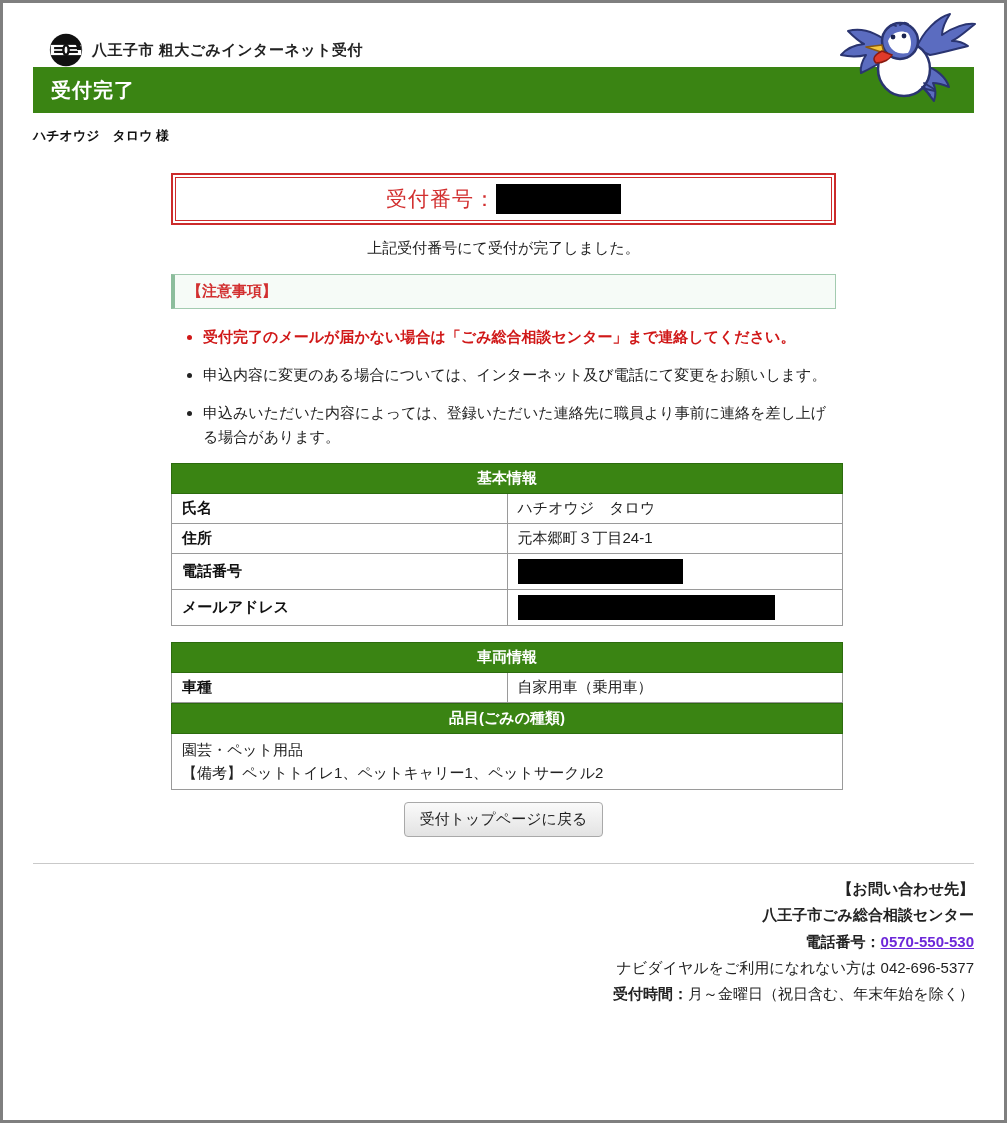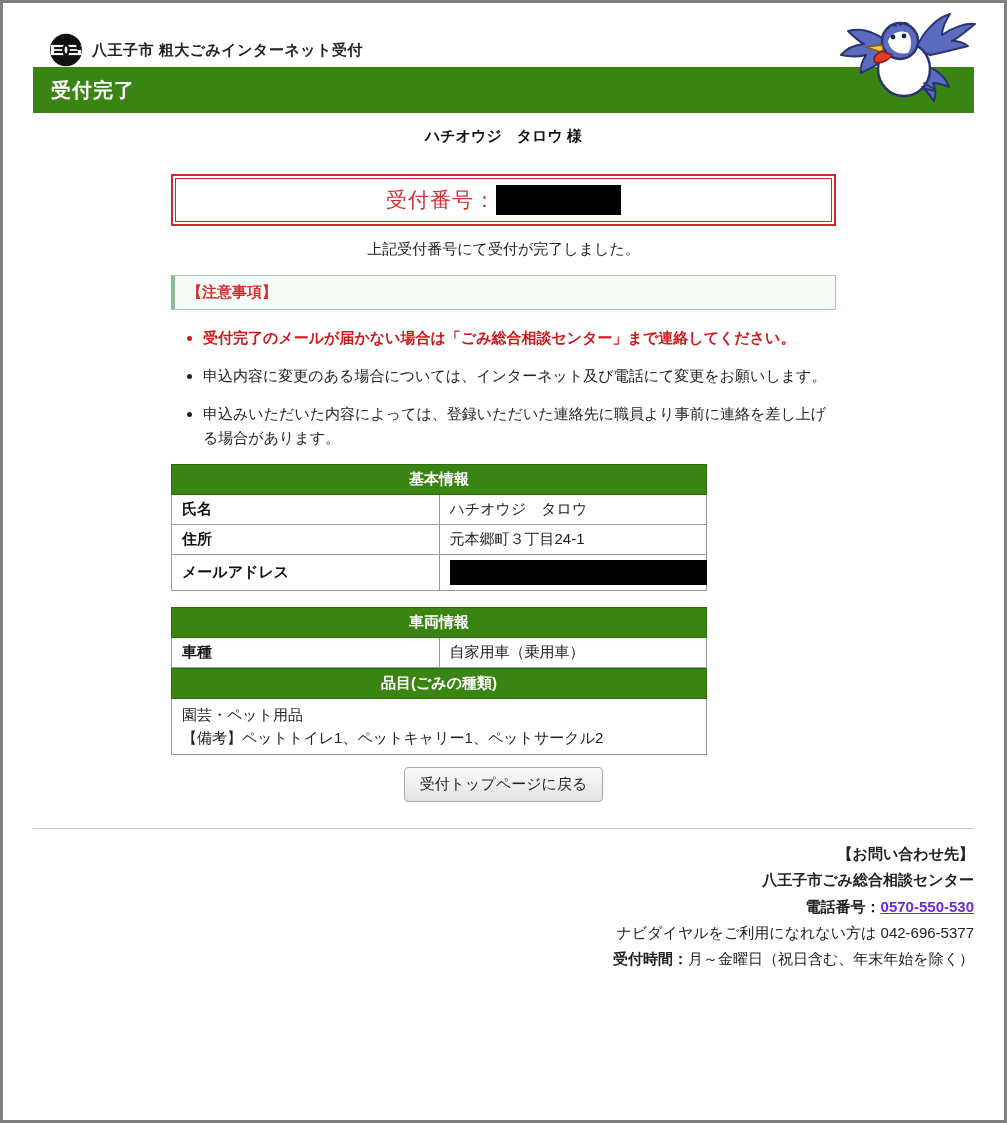--- a/index.html
+++ b/index.html
@@ -29,21 +29,21 @@
   .banner {
     margin:0 30px;
     background:#3a8413;
     height:46px;
     display:flex; align-items:center;
     padding-left:18px;
   }
   .banner-title { color:#fff; font-size:20px; font-weight:bold; letter-spacing:1px; }
   .applicant-name {
     margin:14px 30px 0 30px;
-    text-align:center; font-size:15px; font-weight:bold; color:#111;
+    text-align:left; font-size:13px; font-weight:bold; color:#111;
   }
   
   .content { width:665px; margin:0 auto; }
   
   .receipt-box-outer {
     margin-top:28px;
     border:2px solid #cc2b2b;
     padding:2px;
   }
   .receipt-box-inner {
@@ -62,21 +62,21 @@
     border-left:4px solid #8cbd9c;
     background:#f6fbf7;
     padding:7px 12px;
   }
   .notice-title { color:#d23030; font-size:15px; font-weight:bold; }
   .notice-list { margin:16px 0 0 10px; padding-left:22px; }
   .notice-list li { font-size:15px; line-height:1.6; margin-bottom:14px; color:#222; }
   .notice-list li.em { color:#d01818; font-weight:bold; }
   
   table.info {
-    width:536px; border-collapse:collapse; table-layout:fixed;
+    width:672px; border-collapse:collapse; table-layout:fixed;
     font-size:15px;
   }
   table.info th.section {
     background:#3a8413; color:#fff; font-weight:bold; text-align:center;
     padding:5px 4px; border:1px solid #2c6b0e; font-size:15px;
   }
   table.info td { border:1px solid #9a9a9a; padding:5px 10px; background:#fff; }
   table.info { border:1px solid #444; }
   td.lbl { font-weight:bold; color:#111; }
   .tbl-basic { margin-top:14px; }
@@ -183,20 +183,24 @@
           </tr>
       <tr>
         <td class="lbl">氏名</td>
         <td>ハチオウジ　タロウ</td>
       </tr>
       <tr>
         <td class="lbl">住所</td>
         <td>元本郷町３丁目24-1</td>
       </tr>
       <tr>
+        <td class="lbl">電話番号</td>
+        <td><span class="redact redact-phone"></span></td>
+      </tr>
+      <tr>
         <td class="lbl">メールアドレス</td>
         <td><span class="redact redact-mail"></span></td>
       </tr>
     </tbody>
       </table>
 
     <table class="info tbl-vehicle">
       <tbody>
           <tr>
             <th class="section" colspan="2">車両情報</th>

